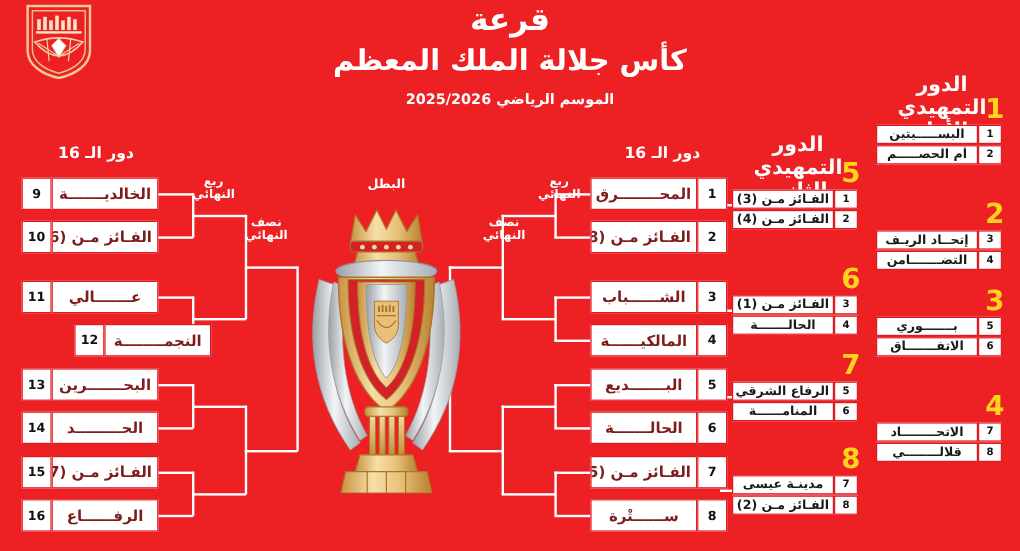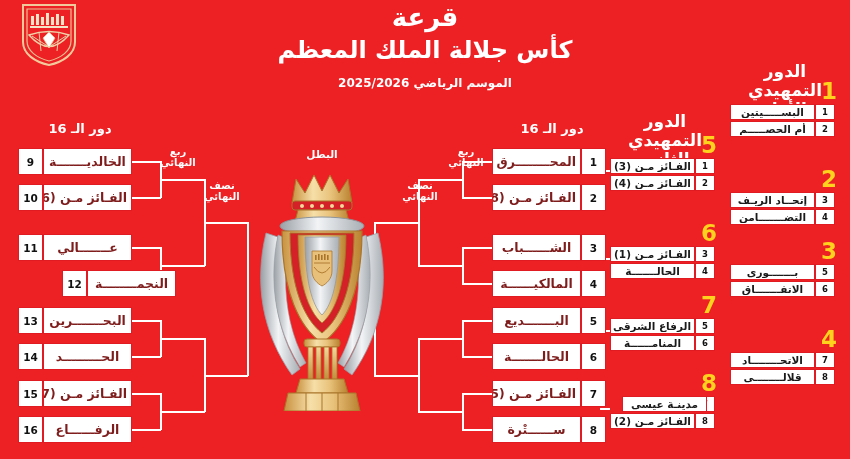--- a/index.html
+++ b/index.html
@@ -430,21 +430,21 @@
           <div class="p-num" style="left: 85px;">6</div>
           <div class="p-box" style="left: 0px; width: 85px;">
             <div class="p-name">المنامــــــة</div>
           </div>
         </div>
       </div>
       <div class="p-index" style="left: 701px; top: 372px;">8</div>
       <div class="p-pair" style="left: 610px; top: 396px; width: 105px; height: 33px;">
         <div class="p-row" style="top: 0px; width: 105px;">
           <div class="p-num" style="left: 85px;">7</div>
-          <div class="p-box" style="left: 12px; width: 85px;">
+          <div class="p-box" style="left: 0px; width: 85px;">
             <div class="p-name">مدينـة عيسى</div>
           </div>
         </div>
         <div class="p-row" style="top: 16.5px; width: 105px;">
           <div class="p-num" style="left: 85px;">8</div>
           <div class="p-box" style="left: 0px; width: 85px;">
             <div class="p-name">الفـائز مـن (2)</div>
           </div>
         </div>
       </div>

